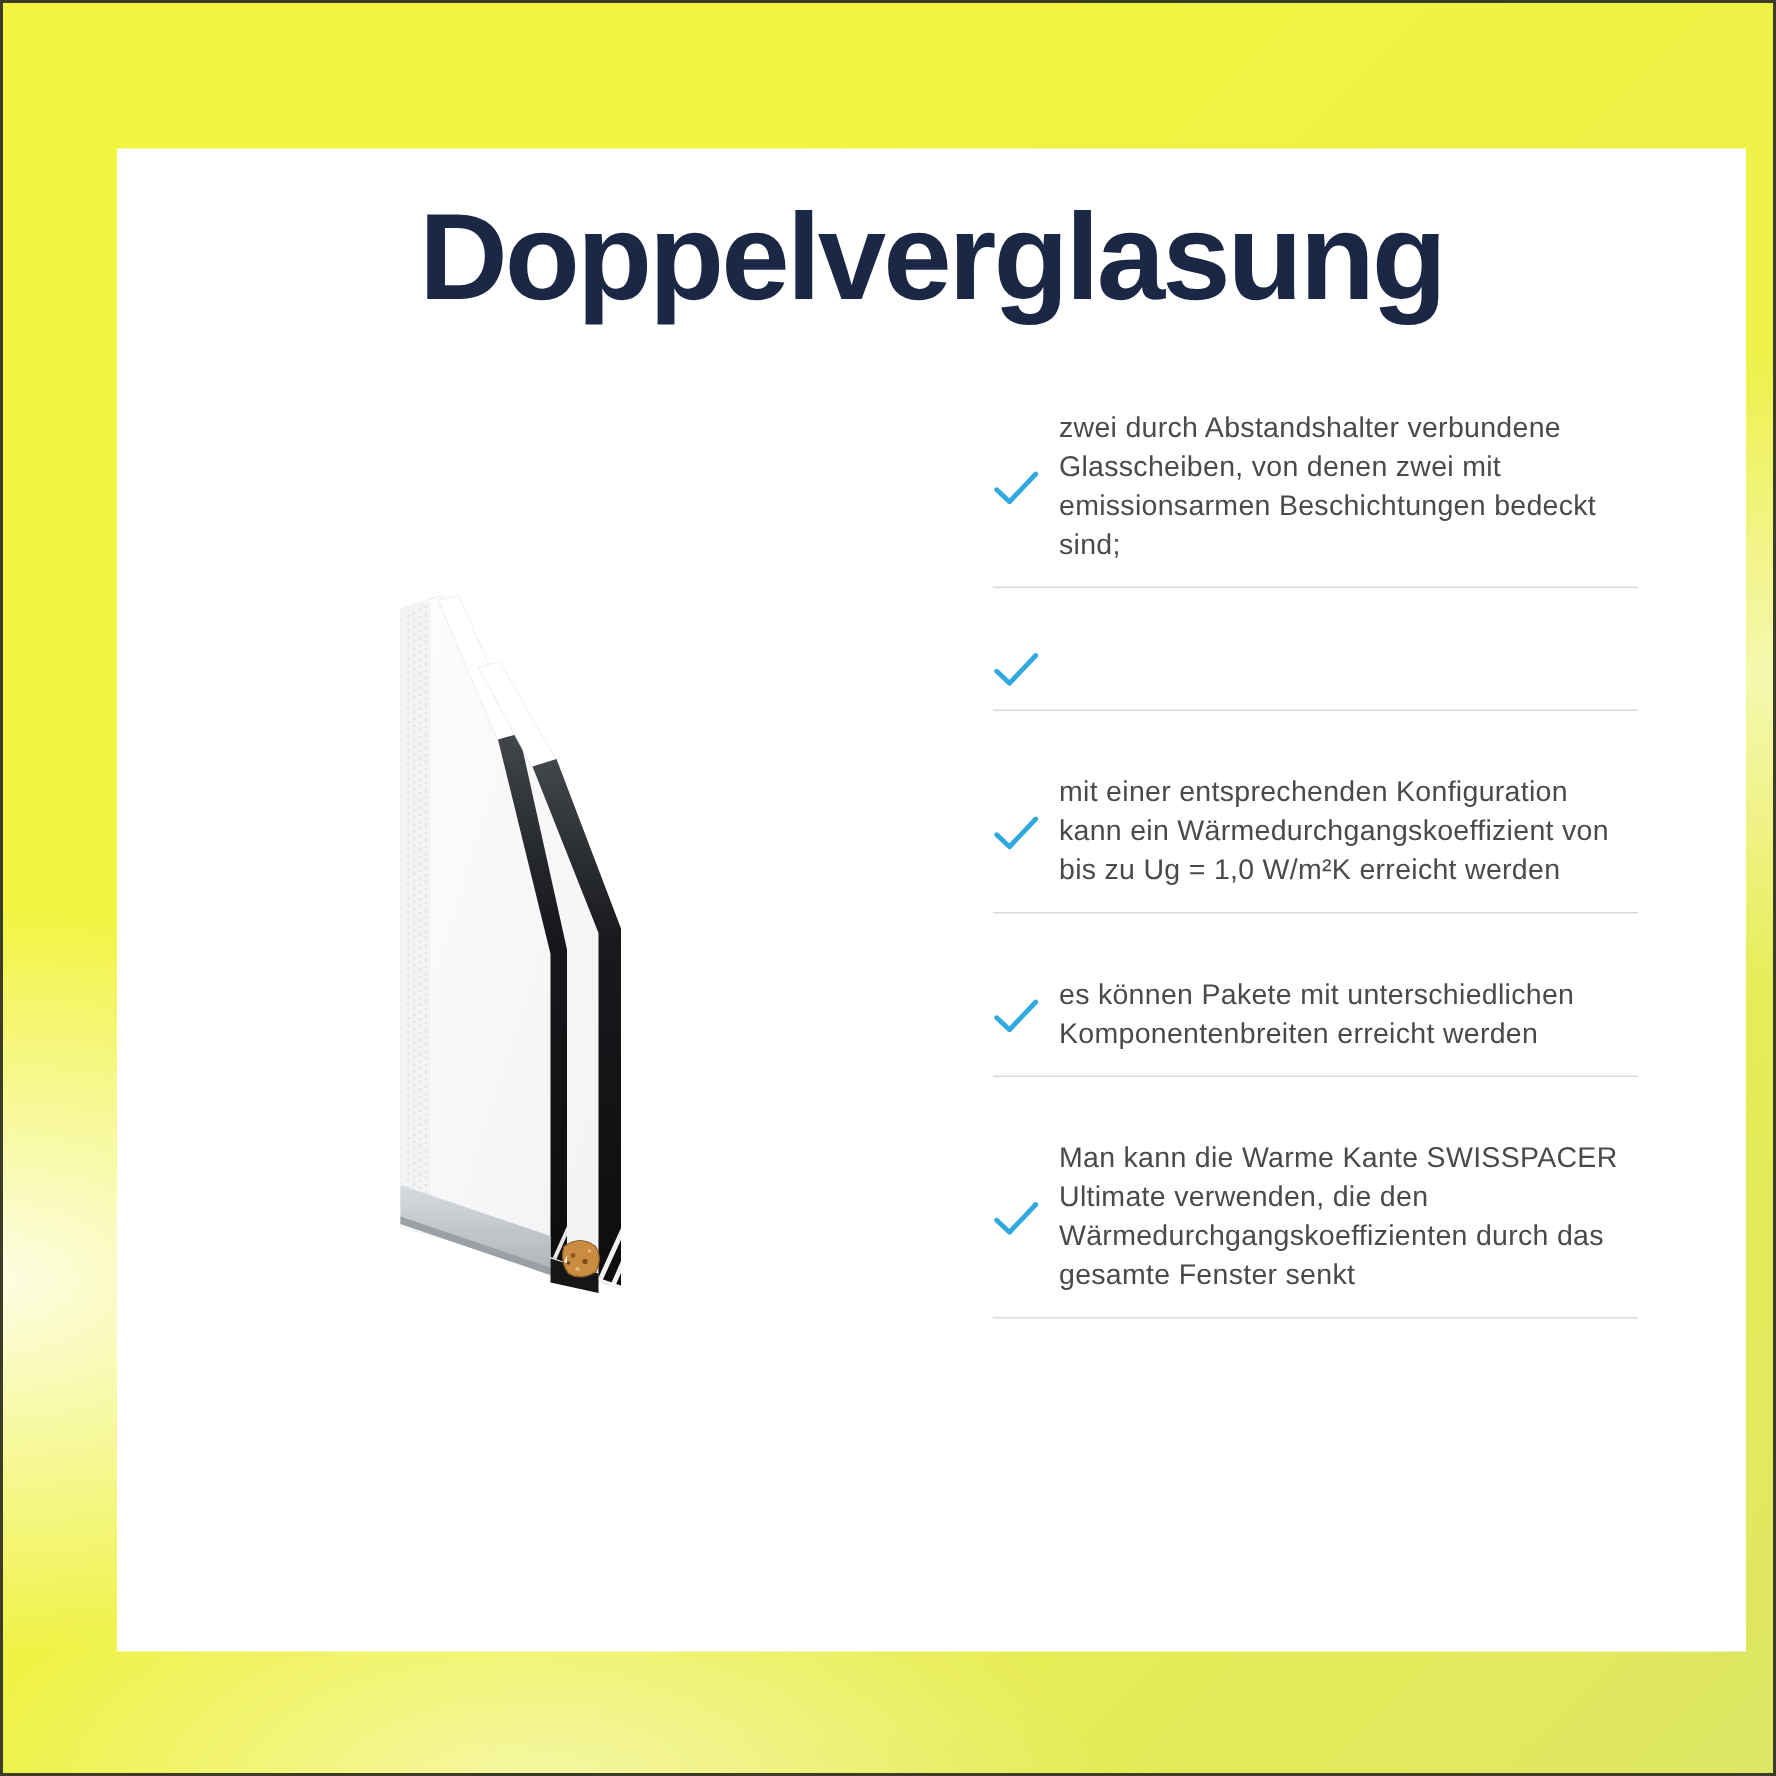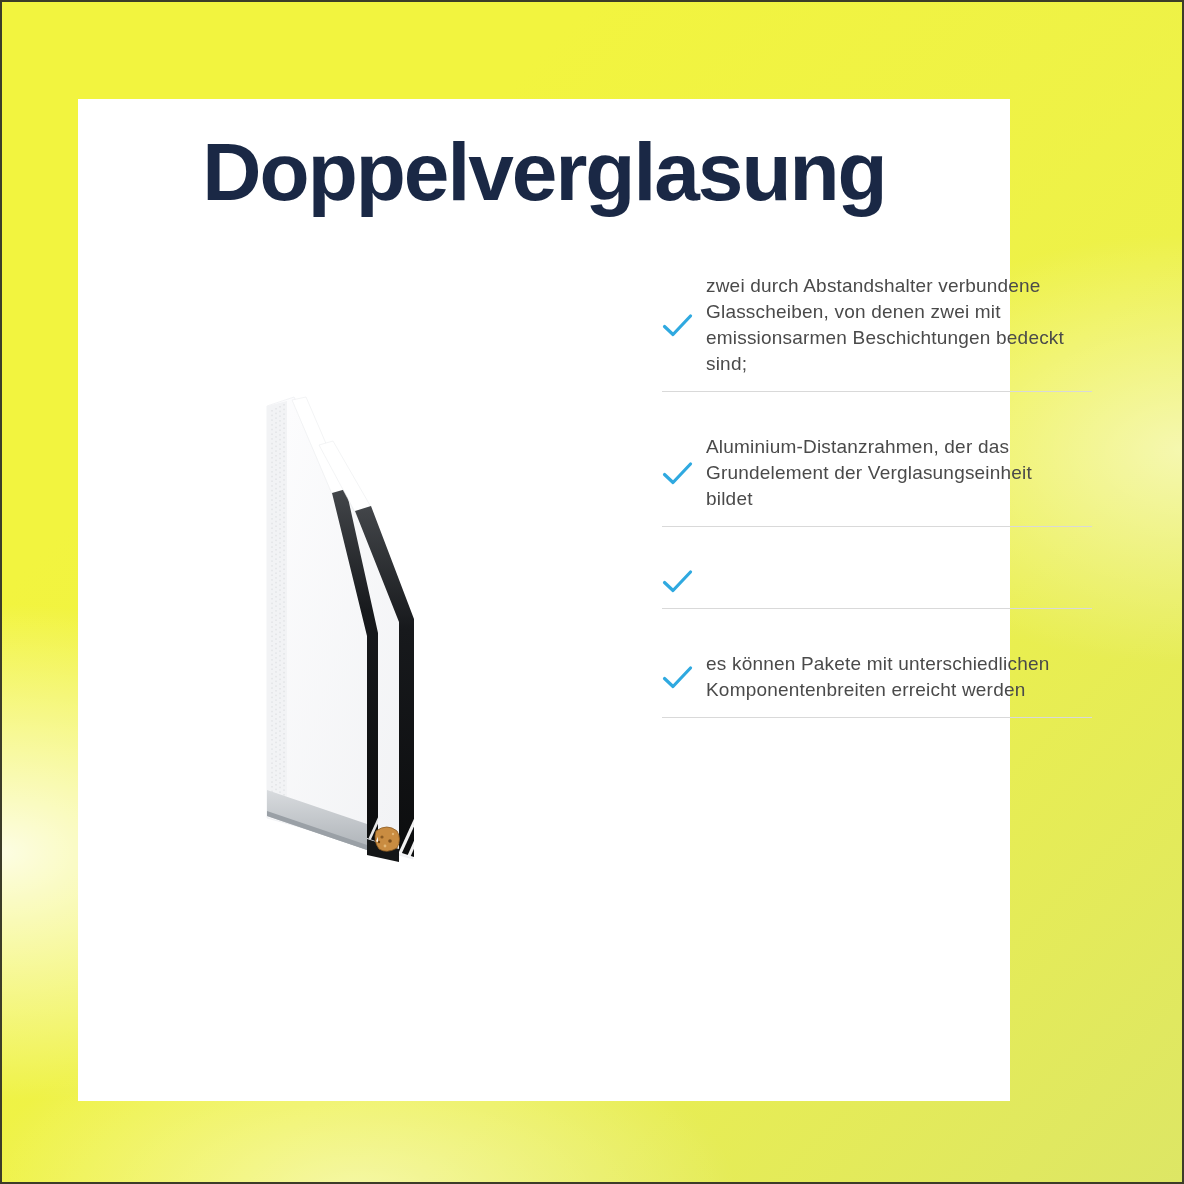--- a/index.html
+++ b/index.html
@@ -14,21 +14,21 @@
     background-color: var(--bg-yellow, #f0f243);
     background-image:
       radial-gradient(50% 30% at 0% 72%, rgba(255,255,255,0.85), rgba(255,255,255,0) 70%),
       radial-gradient(42% 26% at 100% 38%, rgba(255,255,255,0.55), rgba(255,255,255,0) 70%),
       radial-gradient(46% 22% at 30% 101%, rgba(255,255,255,0.50), rgba(255,255,255,0) 70%),
       linear-gradient(135deg, #f2f43f 25%, #edf149 60%, #dde665 100%);
   }
   .card {
     position: absolute;
     left: 76px; top: 97px;
-    width: 932px; height: 1002px;
+    width: 1086px; height: 1002px;
     background: var(--card-bg, #ffffff);
   }
   .title {
     margin: 26px 0 0 0;
     text-align: center;
     font-size: 82px;
     font-weight: 700;
     letter-spacing: -2px;
     color: var(--title-text, #1a2845);
   }
@@ -152,38 +152,49 @@
 emissionsarmen Beschichtungen bedeckt
 sind;</p>
   </li>
 
   <li class="check-item">
     <span class="check">
       <svg width="31" height="25" viewBox="0 0 31 25">
         <polyline points="2.5,13.5 11,21.5 28.5,3" fill="none" stroke="currentColor" stroke-width="3.2" stroke-linecap="round" stroke-linejoin="round"></polyline>
       </svg>
     </span>
-    <p class="check-text">Aluminium-Distanzrahmen, der das
-Grundelement der Verglasungseinheit
-bildet</p>
-  </li>
-
-
-  <li class="check-item">
-    <span class="check">
-      <svg width="31" height="25" viewBox="0 0 31 25">
-        <polyline points="2.5,13.5 11,21.5 28.5,3" fill="none" stroke="currentColor" stroke-width="3.2" stroke-linecap="round" stroke-linejoin="round"></polyline>
-      </svg>
-    </span>
+  </li>
+
+
+  <li class="check-item">
+    <span class="check">
+      <svg width="31" height="25" viewBox="0 0 31 25">
+        <polyline points="2.5,13.5 11,21.5 28.5,3" fill="none" stroke="currentColor" stroke-width="3.2" stroke-linecap="round" stroke-linejoin="round"></polyline>
+      </svg>
+    </span>
+    <p class="check-text">mit einer entsprechenden Konfiguration
+kann ein Wärmedurchgangskoeffizient von
+bis zu Ug = 1,0 W/m²K erreicht werden</p>
   </li>
 
   <li class="check-item">
     <span class="check">
       <svg width="31" height="25" viewBox="0 0 31 25">
         <polyline points="2.5,13.5 11,21.5 28.5,3" fill="none" stroke="currentColor" stroke-width="3.2" stroke-linecap="round" stroke-linejoin="round"></polyline>
       </svg>
     </span>
     <p class="check-text">es können Pakete mit unterschiedlichen
 Komponentenbreiten erreicht werden</p>
   </li>
 
+  <li class="check-item">
+    <span class="check">
+      <svg width="31" height="25" viewBox="0 0 31 25">
+        <polyline points="2.5,13.5 11,21.5 28.5,3" fill="none" stroke="currentColor" stroke-width="3.2" stroke-linecap="round" stroke-linejoin="round"></polyline>
+      </svg>
+    </span>
+    <p class="check-text">Man kann die Warme Kante SWISSPACER
+Ultimate verwenden, die den
+Wärmedurchgangskoeffizienten durch das
+gesamte Fenster senkt</p>
+  </li>
 </ul>
 </div>
 
 </body></html>

